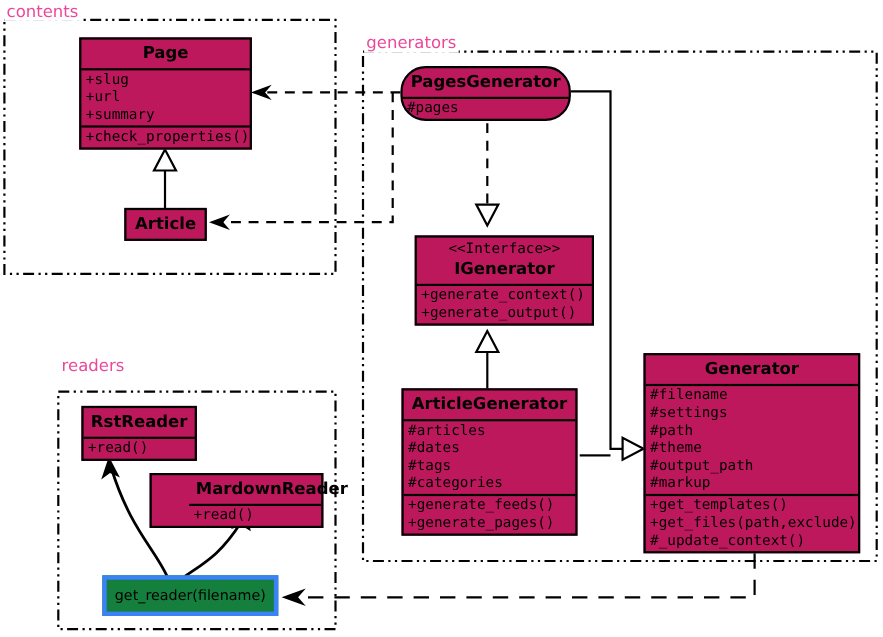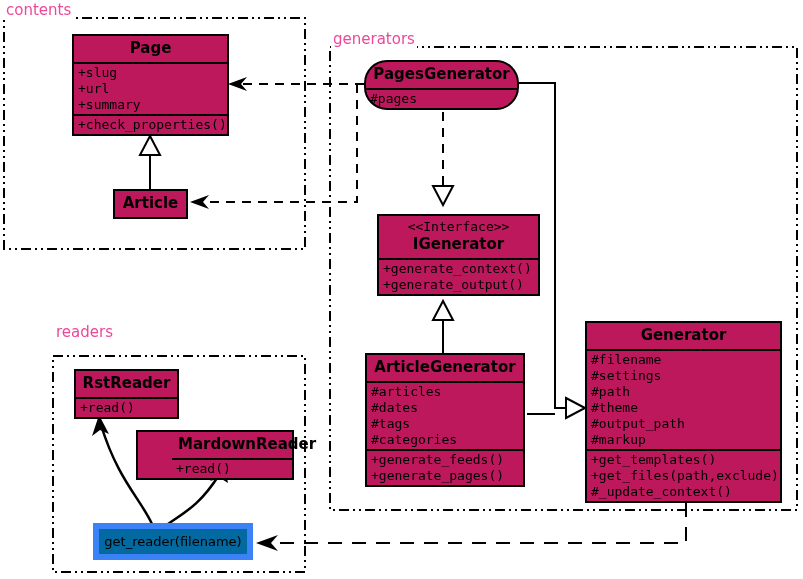--- a/index.html
+++ b/index.html
@@ -61,22 +61,22 @@
     font-family: "DejaVu Sans Mono", monospace;
     font-size: 13px;
     line-height: 16px;
     padding: 0 2px 0 4px;
     color: #000;
     white-space: nowrap;
   }
   .plain-box {
     position: absolute;
     box-sizing: border-box;
-    border: 6px solid #3b82f6;
-    background: #0369a1;
+    border: 4px solid #3b82f6;
+    background: #15803d;
     z-index: 5;
     display: flex;
     align-items: center;
     justify-content: center;
   }
   .plain-box span {
     font-family: "DejaVu Sans", sans-serif;
     font-size: 13px;
     color: #000;
     white-space: nowrap;

